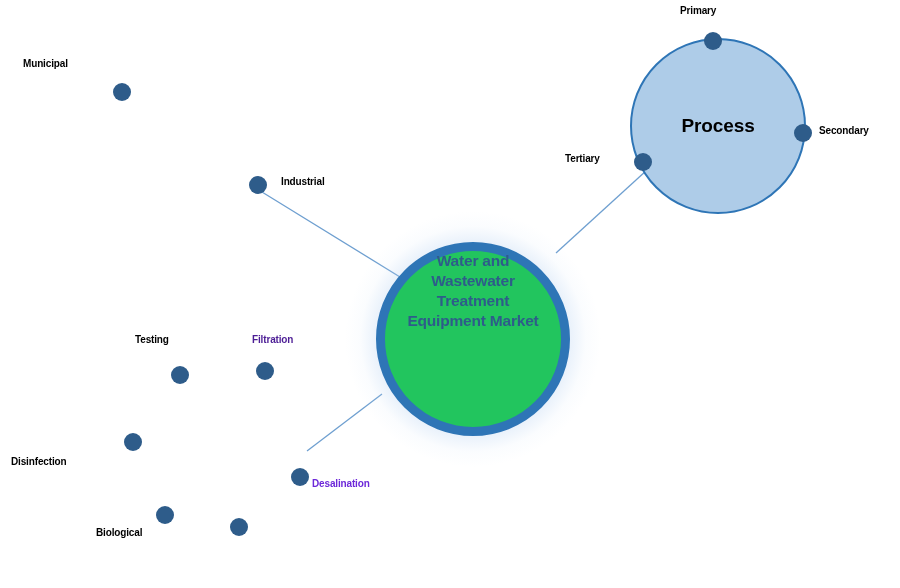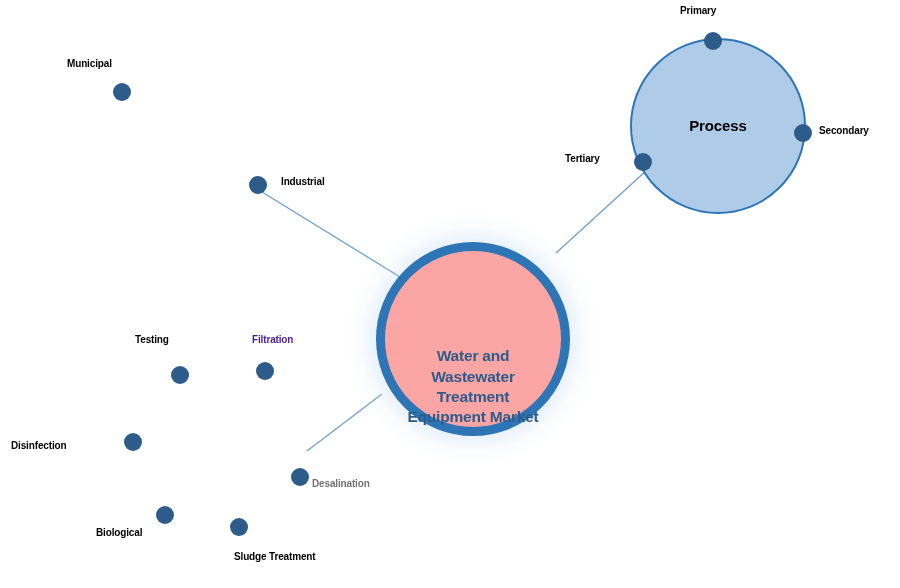--- a/index.html
+++ b/index.html
@@ -34,44 +34,44 @@
     border: 2px solid #2E75B6;
     box-sizing: border-box;
     display: flex;
     align-items: center;
     justify-content: center;
     z-index: 2;
   }
   .bubble-label {
     color: #000000;
     font-weight: bold;
-    font-size: 15px;
+    font-size: 19px;
     line-height: 1.18;
     letter-spacing: -0.1px;
   }
   
   #hub-glow {
     position: absolute;
     border-radius: 50%;
     background: radial-gradient(circle closest-side,
                 rgba(120,165,225,0.62) 0%,
                 rgba(140,180,235,0.55) 52%,
                 rgba(175,205,240,0.30) 74%,
                 rgba(210,228,248,0.10) 88%,
                 rgba(255,255,255,0) 100%);
     z-index: 3;
   }
   #hub-circle {
     position: absolute;
     border-radius: 50%;
-    background: #fca5a5;
+    background: #22c55e;
     border: 9px solid #2E75B6;
     box-sizing: border-box;
     display: flex;
-    align-items: flex-end;
+    align-items: flex-start;
     justify-content: center;
     z-index: 4;
   }
   #hub-title {
     color: #2E5C8A;
     font-weight: bold;
     font-size: 15.5px;
     line-height: 1.30;
     text-align: center;
     white-space: pre-line;
@@ -118,36 +118,35 @@
   <div id="hub-glow" style="left: 345px; top: 211px; width: 256px; height: 256px;"></div>
   <div id="hub-circle" style="left: 376px; top: 242px; width: 194px; height: 194px; border-width: 9px; border-color: rgb(46, 117, 182);">
     <span id="hub-title">Water and
 Wastewater
 Treatment
 Equipment Market</span>
   </div>
 
   <div id="nodes-layer" style="position:absolute;left:0;top:0;width:900px;height:588px;">
       <div class="node-dot" style="left: 113px; top: 83px; background: rgb(46, 92, 138);"></div>
-      <div class="node-label" style="left: 23px; top: 58px; color: rgb(0, 0, 0); margin-left: 44px;">Municipal</div>
+      <div class="node-label" style="left: 23px; top: 58px; color: rgb(0, 0, 0);">Municipal</div>
       <div class="node-dot" style="left: 249px; top: 176px; background: rgb(46, 92, 138);"></div>
       <div class="node-label" style="left: 281px; top: 176px; color: rgb(0, 0, 0);">Industrial</div>
       <div class="node-dot" style="left: 704px; top: 32px; background: rgb(46, 92, 138);"></div>
       <div class="node-label" style="left: 680px; top: 5px; color: rgb(0, 0, 0);">Primary</div>
       <div class="node-dot" style="left: 794px; top: 124px; background: rgb(46, 92, 138);"></div>
       <div class="node-label" style="left: 819px; top: 125px; color: rgb(0, 0, 0);">Secondary</div>
       <div class="node-dot" style="left: 634px; top: 153px; background: rgb(46, 92, 138);"></div>
       <div class="node-label" style="left: 565px; top: 153px; color: rgb(0, 0, 0);">Tertiary</div>
       <div class="node-dot" style="left: 171px; top: 366px; background: rgb(46, 92, 138);"></div>
       <div class="node-label" style="left: 135px; top: 334px; color: rgb(0, 0, 0);">Testing</div>
       <div class="node-dot" style="left: 256px; top: 362px; background: rgb(46, 92, 138);"></div>
       <div class="node-label" style="left: 252px; top: 334px; color: #4c1d95;">Filtration</div>
       <div class="node-dot" style="left: 124px; top: 433px; background: rgb(46, 92, 138);"></div>
-      <div class="node-label" style="left: 11px; top: 440px; color: rgb(0, 0, 0);">Disinfection</div>
+      <div class="node-label" style="left: 11px; top: 456px; color: rgb(0, 0, 0);">Disinfection</div>
       <div class="node-dot" style="left: 156px; top: 506px; background: rgb(46, 92, 138);"></div>
       <div class="node-label" style="left: 96px; top: 527px; color: rgb(0, 0, 0);">Biological</div>
       <div class="node-dot" style="left: 230px; top: 518px; background: rgb(46, 92, 138);"></div>
-      <div class="node-label" style="left: 234px; top: 551px; color: rgb(0, 0, 0);">Sludge Treatment</div>
       <div class="node-dot" style="left: 291px; top: 468px; background: rgb(46, 92, 138);"></div>
-      <div class="node-label" style="left: 312px; top: 478px; color: #737373;">Desalination</div>
+      <div class="node-label" style="left: 312px; top: 478px; color: #6d28d9;">Desalination</div>
     </div>
 
 </div>
 
 </body></html>

